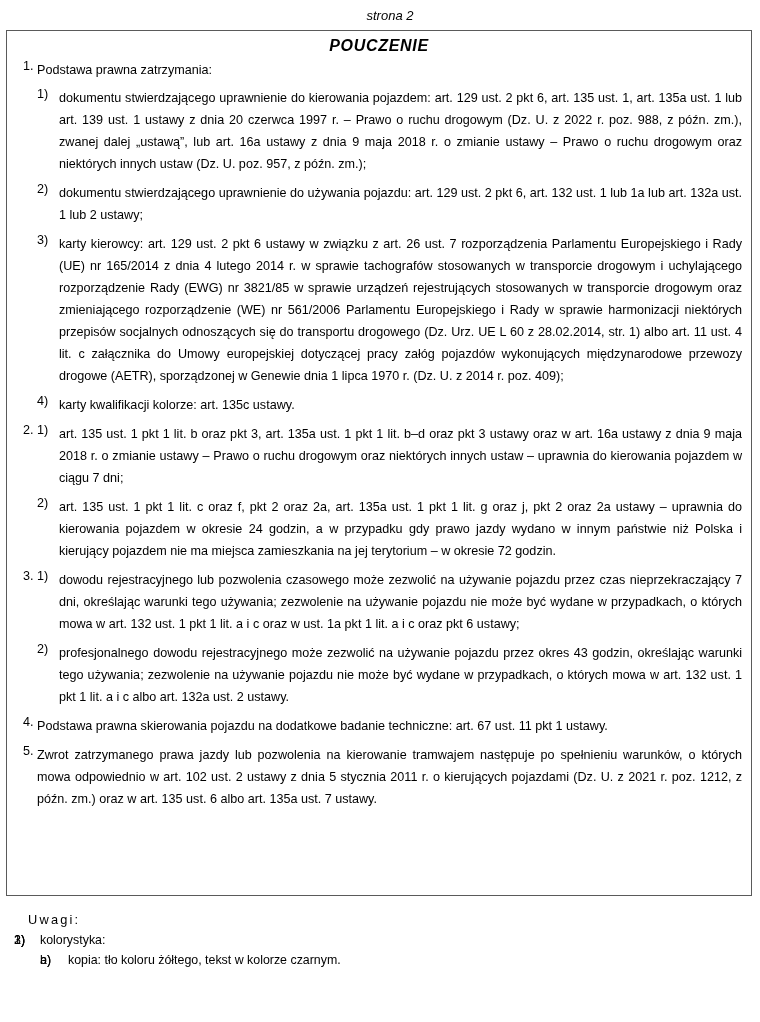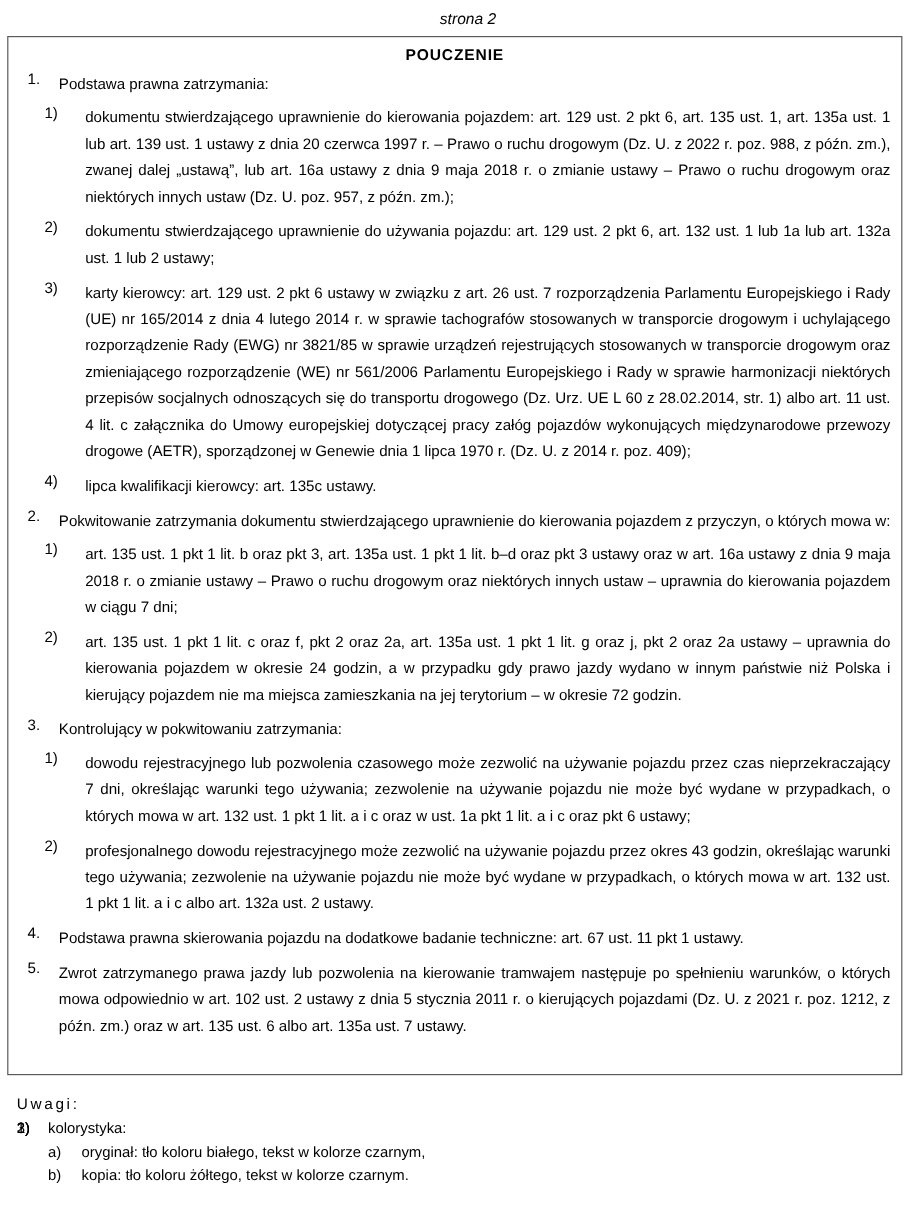--- a/index.html
+++ b/index.html
@@ -40,24 +40,25 @@
     margin: 0 8px 0 6px;
     border: 1.6px solid #5a5a5a;
     box-sizing: border-box;
     height: 866px;
     padding: 5px 9px 4px 9px;
   }
 
   .doc-title {
     text-align: center;
     font-weight: bold;
-    font-size: 13px;
+    font-size: 16px;
     letter-spacing: 0.7px;
     line-height: 20px;
     margin-bottom: 3px;
+    font-style: italic;
   }
 
   
   ol.lvl1 {
     list-style: none;
     margin: 0;
     padding: 0;
   }
   ol.lvl1 > li.item1 {
     position: relative;
@@ -88,38 +89,38 @@
     position: absolute;
     left: 0;
     top: 0;
     width: 20px;
   }
 
   .para {
     line-height: 22px;
     text-align: justify;
     text-justify: inter-word;
-    margin-left: 12px;
   }
   .nojustify {
     text-align: left !important;
   }
 
   b, strong { font-weight: normal; }
 
   
   .notes {
     margin: 14px 0 0 0;
     padding: 0 8px 0 14px;
     font-size: 12.4px;
   }
   .notes-title {
     letter-spacing: 2.2px;
     font-size: 12.8px;
     line-height: 20px;
+    margin-left: 14px;
     margin-bottom: 1px;
   }
   ol.notes-list {
     list-style: none;
     margin: 0;
     padding: 0;
   }
   ol.notes-list > li {
     position: relative;
     padding-left: 26px;
@@ -171,41 +172,39 @@
             <li class="item2">
               <span class="marker">2)</span>
               <div class="para">dokumentu stwierdzającego uprawnienie do używania pojazdu: art. 129 ust. 2 pkt 6, art. 132 ust. 1 lub 1a lub art. 132a ust. 1 lub 2 ustawy;</div>
             </li>
             <li class="item2">
               <span class="marker">3)</span>
               <div class="para">karty kierowcy: art. 129 ust. 2 pkt 6 ustawy w związku z art. 26 ust. 7 rozporządzenia Parlamentu Europejskiego i Rady (UE) nr 165/2014 z dnia 4 lutego 2014 r. w sprawie tachografów stosowanych w transporcie drogowym i uchylającego rozporządzenie Rady (EWG) nr 3821/85 w sprawie urządzeń rejestrujących stosowanych w transporcie drogowym oraz zmieniającego rozporządzenie (WE) nr 561/2006 Parlamentu Europejskiego i Rady w sprawie harmonizacji niektórych przepisów socjalnych odnoszących się do transportu drogowego (Dz. Urz. UE L 60 z 28.02.2014, str. 1) albo art. 11 ust. 4 lit. c załącznika do Umowy europejskiej dotyczącej pracy załóg pojazdów wykonujących międzynarodowe przewozy drogowe (AETR), sporządzonej w Genewie dnia 1 lipca 1970 r. (Dz. U. z 2014 r. poz. 409);</div>
             </li>
             <li class="item2">
               <span class="marker">4)</span>
-              <div class="para">lipca kwalifikacji kierowcy: art. 135c ustawy.</div>
+              <div class="para">karty kwalifikacji kolorze: art. 135c ustawy.</div>
             </li>
           </ol>
         </li>
         <li class="item1">
           <span class="marker">2.</span>
-          <div class="para nojustify">Pokwitowanie zatrzymania dokumentu stwierdzającego uprawnienie do kierowania pojazdem z przyczyn, o których mowa w:</div>
           <ol class="lvl2">
             <li class="item2">
               <span class="marker">1)</span>
               <div class="para">art. 135 ust. 1 pkt 1 lit. b oraz pkt 3, art. 135a ust. 1 pkt 1 lit. b–d oraz pkt 3 ustawy oraz w art. 16a ustawy z dnia 9 maja 2018 r. o zmianie ustawy – Prawo o ruchu drogowym oraz niektórych innych ustaw – uprawnia do kierowania pojazdem w ciągu <b>7 dni</b>;</div>
             </li>
             <li class="item2">
               <span class="marker">2)</span>
               <div class="para">art. 135 ust. 1 pkt 1 lit. c oraz f, pkt 2 oraz 2a, art. 135a ust. 1 pkt 1 lit. g oraz j, pkt 2 oraz 2a ustawy – uprawnia do kierowania pojazdem w okresie <b>24 godzin</b>, a w przypadku gdy prawo jazdy wydano w innym państwie niż Polska i kierujący pojazdem nie ma miejsca zamieszkania na jej terytorium – w okresie <b>72 godzin</b>.</div>
             </li>
           </ol>
         </li>
         <li class="item1">
           <span class="marker">3.</span>
-          <div class="para nojustify">Kontrolujący w pokwitowaniu zatrzymania:</div>
           <ol class="lvl2">
             <li class="item2">
               <span class="marker">1)</span>
               <div class="para">dowodu rejestracyjnego lub pozwolenia czasowego może zezwolić na używanie pojazdu przez czas nieprzekraczający <b>7 dni</b>, określając warunki tego używania; zezwolenie na używanie pojazdu nie może być wydane w przypadkach, o których mowa w art. 132 ust. 1 pkt 1 lit. a i c oraz w ust. 1a pkt 1 lit. a i c oraz pkt 6 ustawy;</div>
             </li>
             <li class="item2">
               <span class="marker">2)</span>
               <div class="para">profesjonalnego dowodu rejestracyjnego może zezwolić na używanie pojazdu przez <b>okres 43 godzin</b>, określając warunki tego używania; zezwolenie na używanie pojazdu nie może być wydane w przypadkach, o których mowa w art. 132 ust. 1 pkt 1 lit. a i c albo art. 132a ust. 2 ustawy.</div>
             </li>
           </ol>
@@ -221,19 +220,19 @@
       </ol>
 
   </div>
 
   <div class="notes">
     <div class="notes-title">Uwagi:</div>
     <ol class="notes-list" id="notes-root">
         <li><span class="marker">1)</span></li>
         <li><span class="marker">2)</span></li>
         <li><span class="marker">3)</span><span>kolorystyka:</span><ol class="notes-sublist">
-            <li><span class="marker">a)</span><span>oryginał: tło koloru białego, tekst w kolorze czarnym,</span></li>
+            <li><span class="marker">a)</span></li>
             <li><span class="marker">b)</span><span>kopia: tło koloru żółtego, tekst w kolorze czarnym.</span></li>
           </ol></li>
       </ol>
   </div>
 
 </div>
 
 </body></html>

